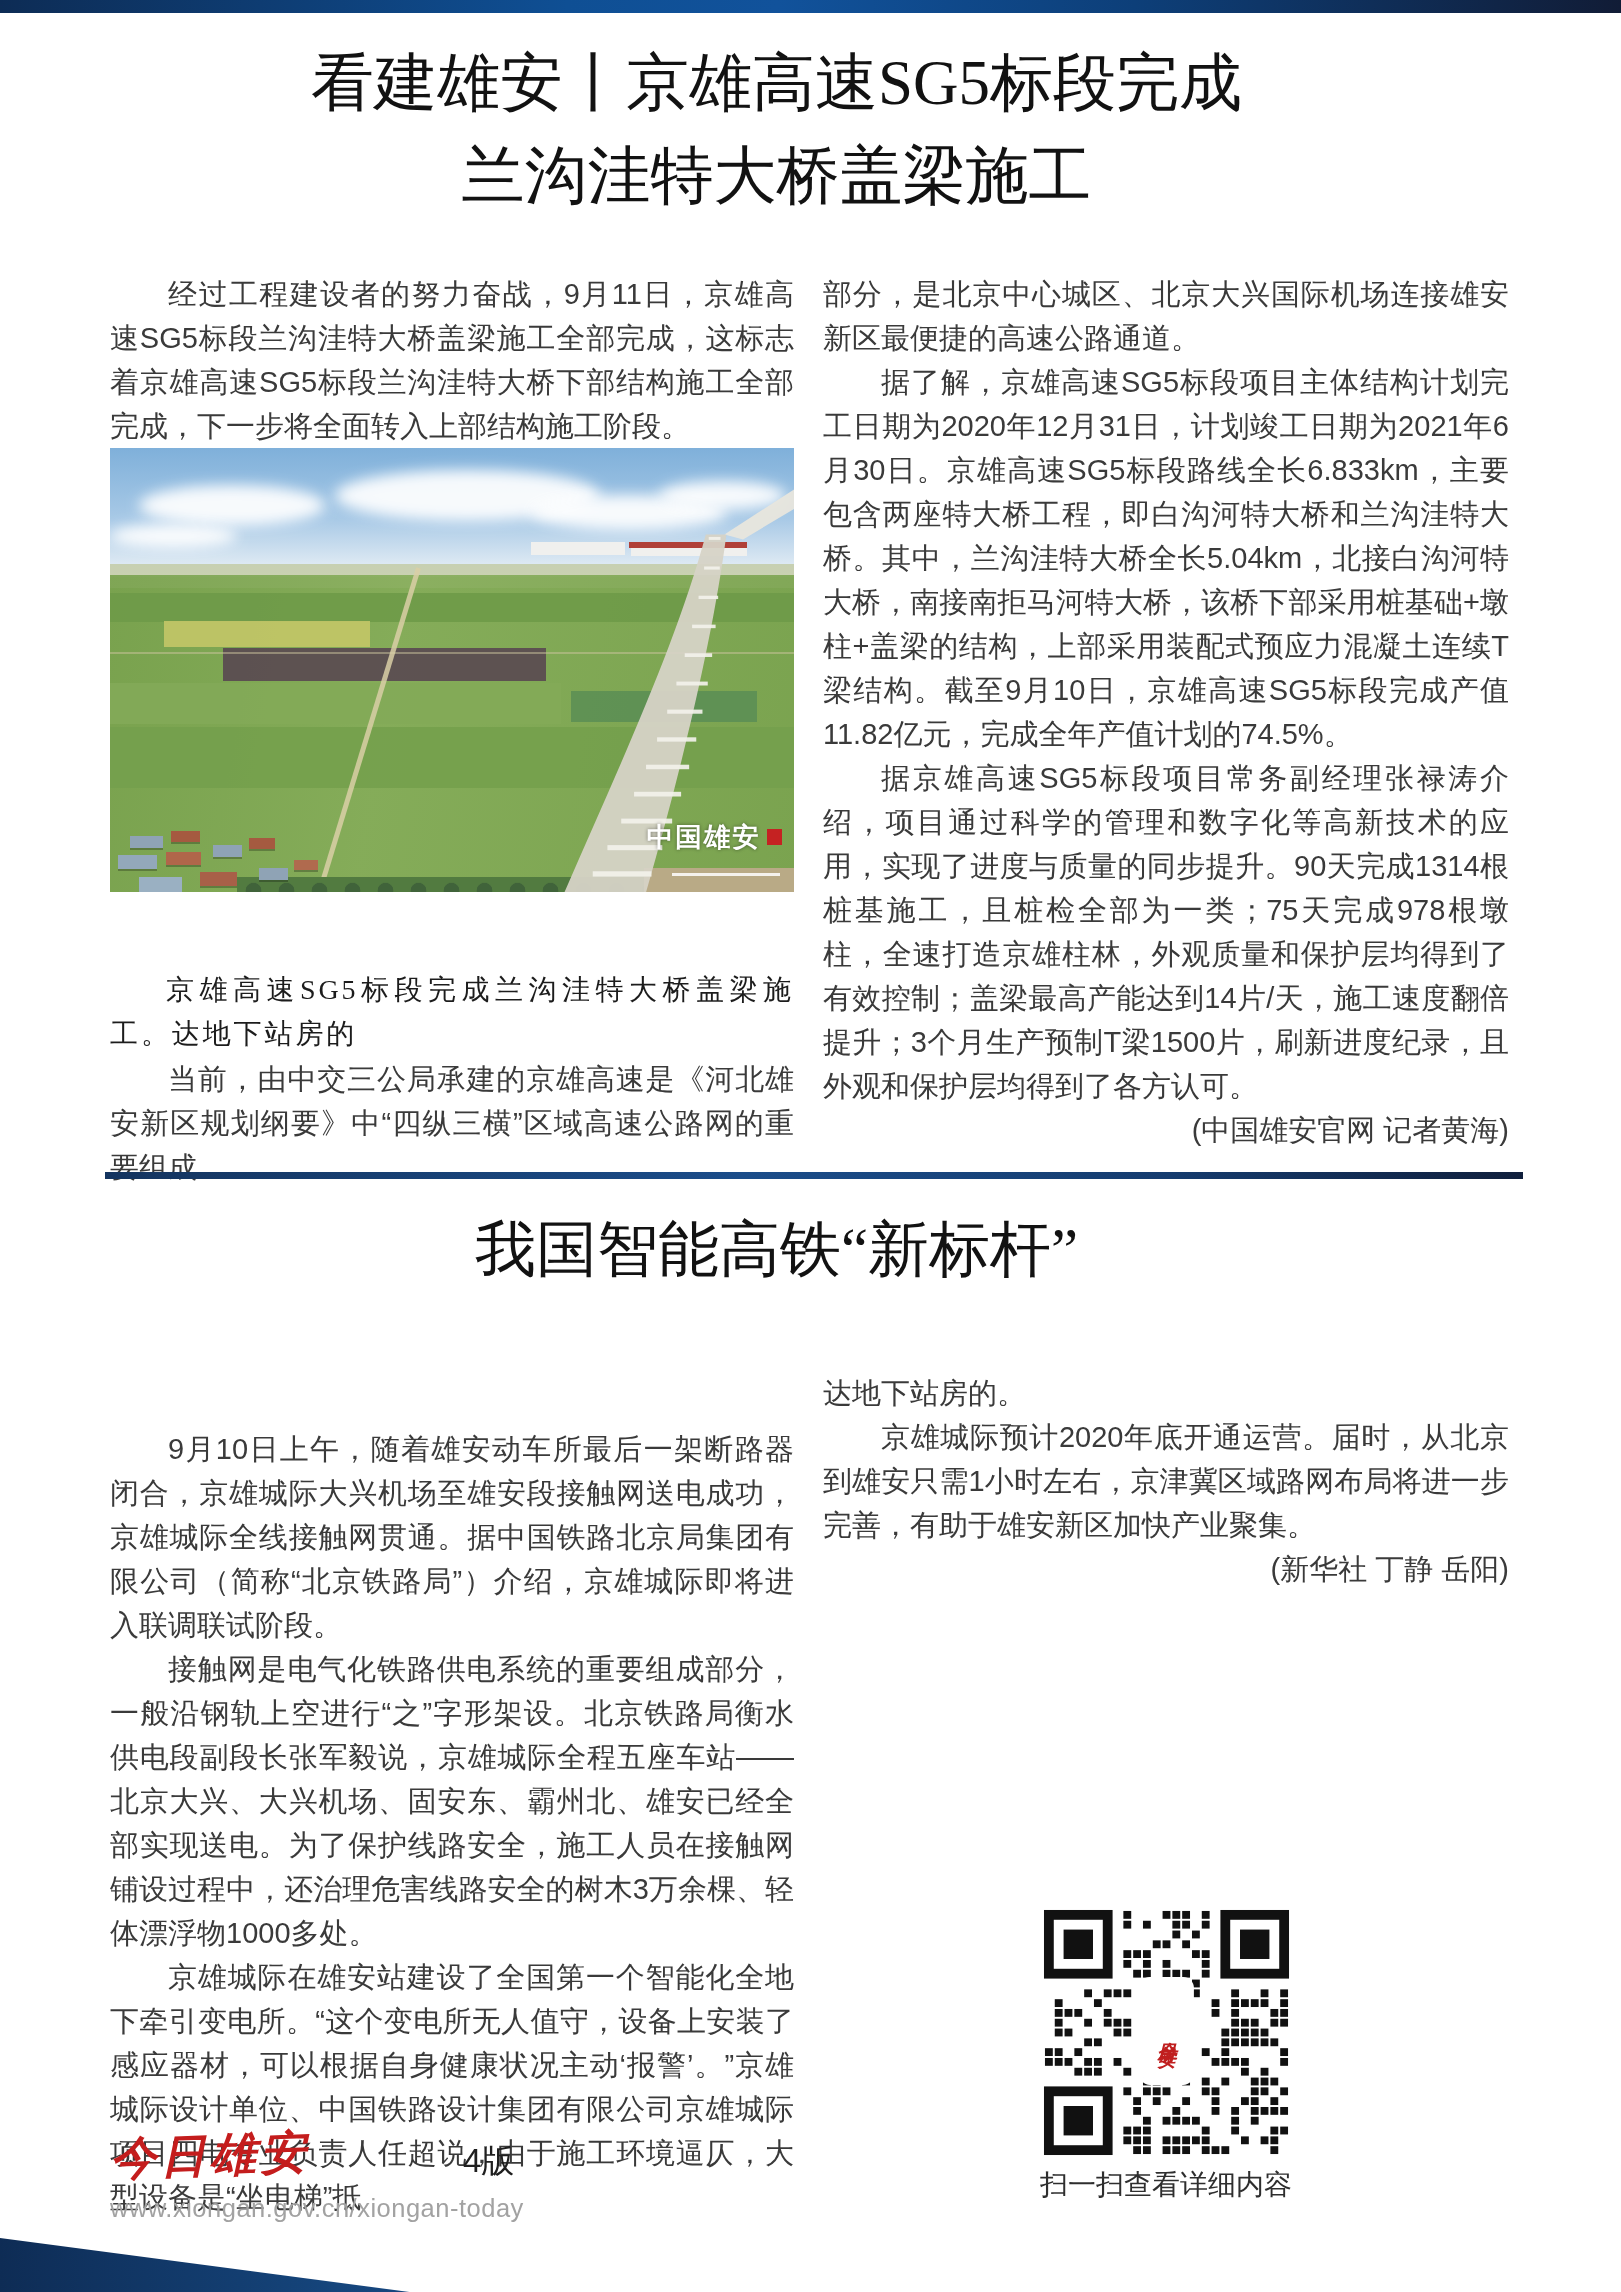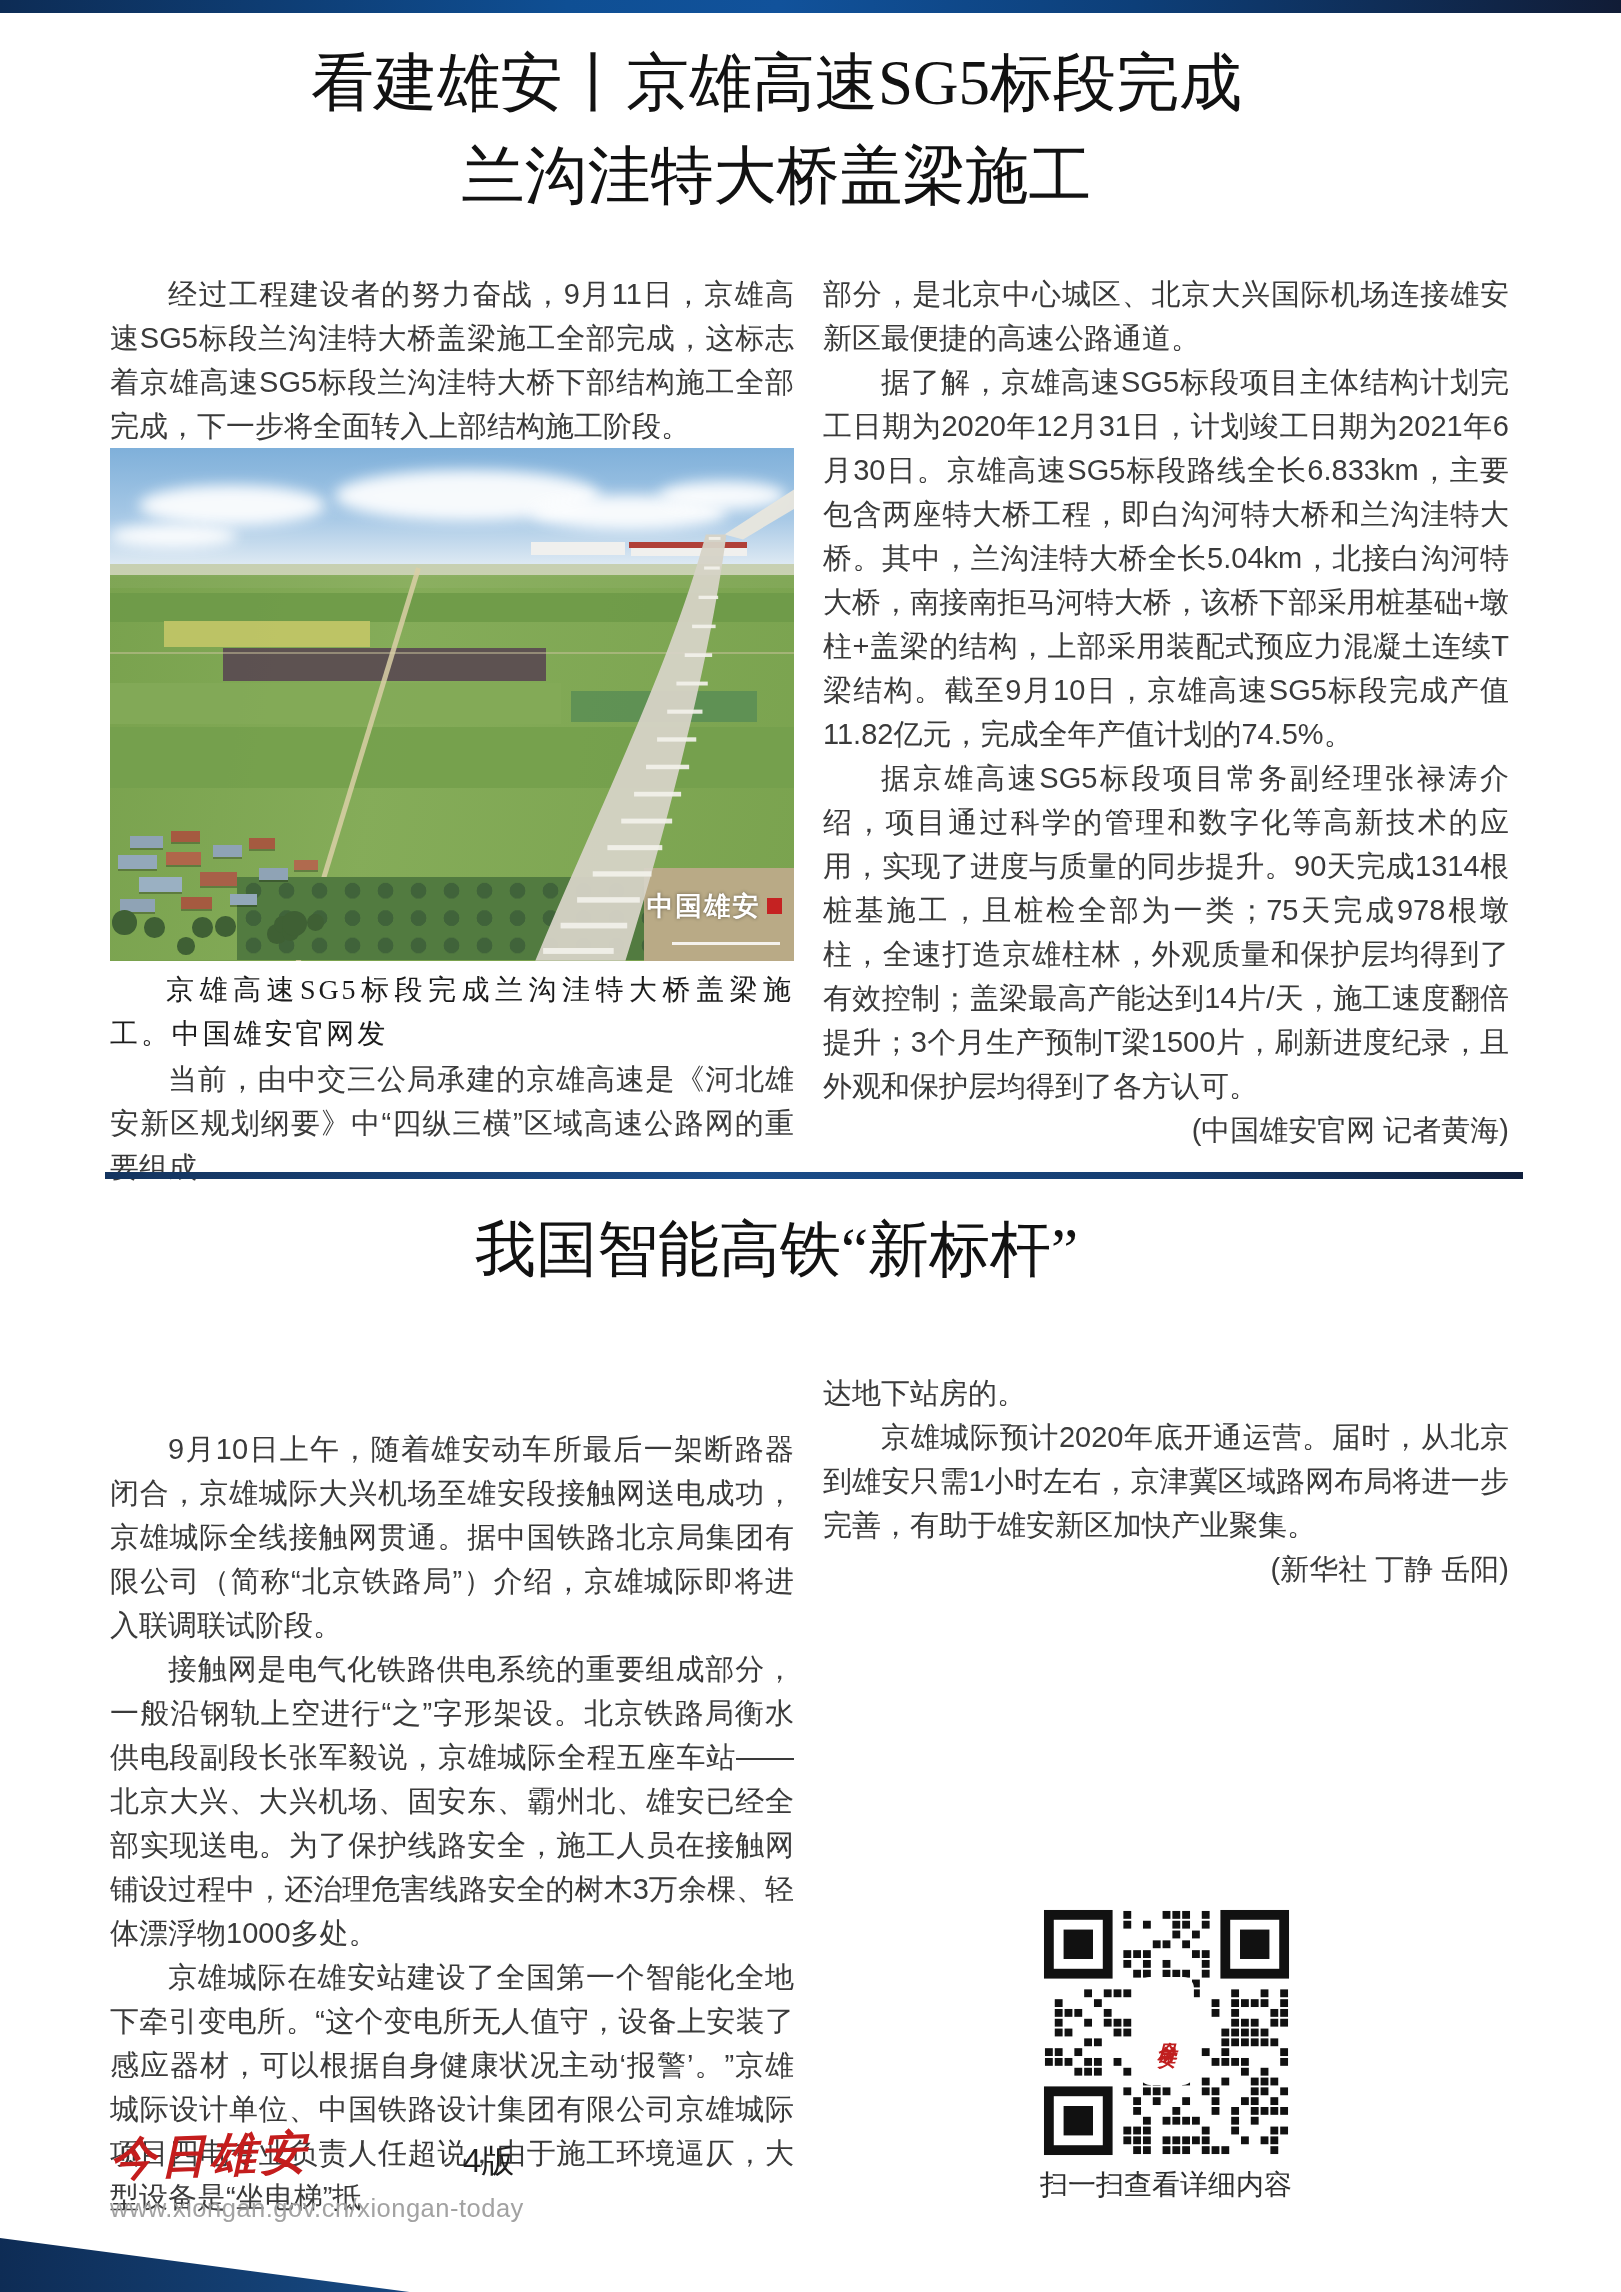--- a/index.html
+++ b/index.html
@@ -28,21 +28,21 @@
   .byline{text-align:right;}
   .a1-left{left:110px;top:272px;width:684px;}
   .a1-right{left:823px;top:272px;width:686px;}
   .a2-left{left:110px;top:1427px;width:684px;}
   .a2-right{left:823px;top:1371px;width:686px;}
   .caption{left:110px;top:968px;width:684px;font-family:"Liberation Serif",serif;
     font-size:28px;line-height:44px;letter-spacing:2.9px;color:#1c1c1c;text-indent:2em;text-align:justify;}
   .a1p2{left:110px;top:1057px;width:684px;}
   .float-byline{float:right;}
   
-  .photo{left:110px;top:448px;width:684px;height:513px;background:#7aa24e;overflow:hidden;}
+  .photo{left:110px;top:448px;width:684px;height:444px;background:#7aa24e;overflow:hidden;}
   .photo *{position:absolute;}
   .sky{left:0;top:0;width:684px;height:129px;background:linear-gradient(#7fb0da 0%,#a8c9e6 55%,#dde9f3 90%,#e9eef2 100%);}
   .cloud{background:#ffffff;border-radius:50%;filter:blur(6.9px);opacity:.92;}
   .far-strip{left:0;top:116px;width:684px;height:23.5px;background:#c3cba6;opacity:.85;}
   .field{opacity:.9;}
   .road{left:306px;top:120px;width:4.9px;height:461px;background:#d9cfa6;transform:rotate(17deg);transform-origin:top center;opacity:.85;}
   .hedge{left:0;top:204px;width:684px;height:2px;background:#cbc49e;opacity:.5;}
   .village{left:0;top:363px;width:265px;height:150px;}
   .canopy{left:127px;top:429px;width:441px;height:83px;background-color:#527b40;
     background-image:radial-gradient(circle,#40633a 36%,rgba(0,0,0,0) 38%);background-size:33px 27.4px;}
@@ -150,21 +150,21 @@
         <rect x="459.79999999999995" y="484.21111111111117" width="68" height="5.8" fill="#f2f1ea" opacity="0.92"></rect>
         <rect x="442" y="510" width="72" height="6" fill="#f2f1ea" opacity="0.92"></rect>
       </g>
   </svg>
   <div class="watermark">
     <span class="wm-text">中国雄安</span><span class="wm-seal"></span>
     <div class="wm-micro"></div>
   </div>
 </div>
 
-<div class="abs caption">京雄高速SG5标段完成兰沟洼特大桥盖梁施工。中国雄安官网发</div>
+<div class="abs caption">京雄高速SG5标段完成兰沟洼特大桥盖梁施工。达地下站房的</div>
 
 <div class="abs col a1p2">
   <p class="indent">当前，由中交三公局承建的京雄高速是《河北雄安新区规划纲要》中“四纵三横”区域高速公路网的重要组成</p>
 </div>
 
 <div class="abs col a1-right">
   <p>部分，是北京中心城区、北京大兴国际机场连接雄安新区最便捷的高速公路通道。</p>
   <p class="indent">据了解，京雄高速SG5标段项目主体结构计划完工日期为2020年12月31日，计划竣工日期为2021年6月30日。京雄高速SG5标段路线全长6.833km，主要包含两座特大桥工程，即白沟河特大桥和兰沟洼特大桥。其中，兰沟洼特大桥全长5.04km，北接白沟河特大桥，南接南拒马河特大桥，该桥下部采用桩基础+墩柱+盖梁的结构，上部采用装配式预应力混凝土连续T梁结构。截至9月10日，京雄高速SG5标段完成产值11.82亿元，完成全年产值计划的74.5%。</p>
   <p class="indent">据京雄高速SG5标段项目常务副经理张禄涛介绍，项目通过科学的管理和数字化等高新技术的应用，实现了进度与质量的同步提升。90天完成1314根桩基施工，且桩检全部为一类；75天完成978根墩柱，全速打造京雄柱林，外观质量和保护层均得到了有效控制；盖梁最高产能达到14片/天，施工速度翻倍提升；3个月生产预制T梁1500片，刷新进度纪录，且外观和保护层均得到了各方认可。</p>
   <p class="byline">(中国雄安官网 记者黄海)</p>

